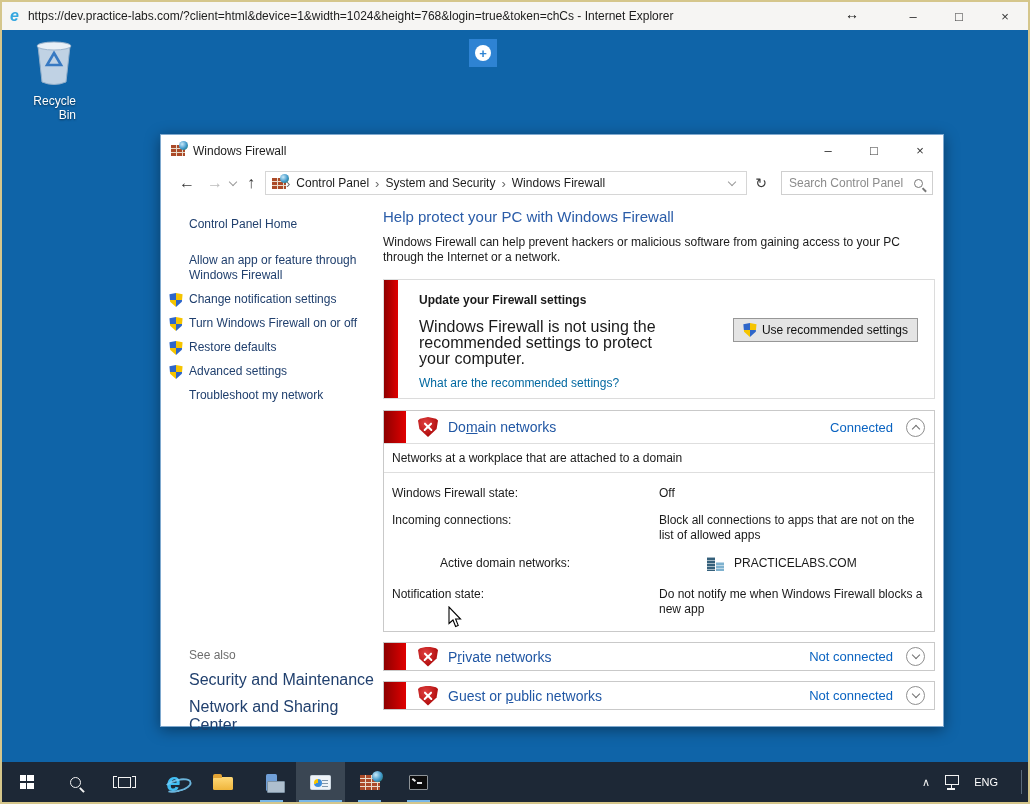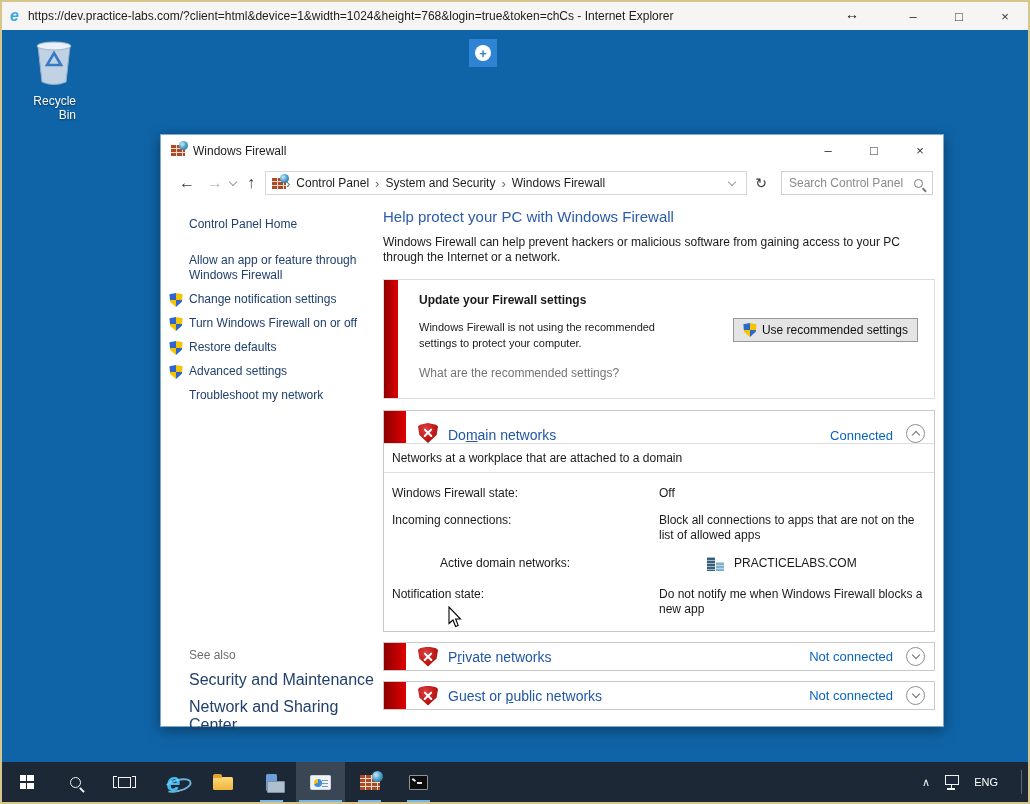--- a/index.html
+++ b/index.html
@@ -70,26 +70,26 @@
 
   .main { position:absolute; left:222px; top:0; width:552px; }
   .h1 { margin-top:8px; font-size:15px; color:#2a5ca8; font-weight:normal; }
   .intro { margin-top:10px; font-size:12px; line-height:15px; color:#1a1a1a; width:548px; }
 
   .banner { margin-top:14px; height:120px; border:1px solid #dcdcdc; position:relative; display:flex; }
   .stripe { width:14px; background:linear-gradient(90deg,#8e0000,#e00000); flex:none; }
   .stripe.wide { width:22px; }
   .banner-body { padding:13px 0 0 21px; }
   .banner-title { font-size:12px; color:#1a1a1a;font-weight:bold; }
-  .banner-text { margin-top:12px; font-size:11px; line-height:16px; color:#1a1a1a; width:238px; }
-  .banner-link { margin-top:15px; font-size:12px; color:#737373; }
+  .banner-text { margin-top:12px; font-size:16px; line-height:16px; color:#1a1a1a; width:238px; }
+  .banner-link { margin-top:9px; font-size:12px; color:#0369a1; }
   .rec-btn { position:absolute; right:16px; top:38px; height:24px; padding:0 9px; background:#e4e4e4; border:1px solid #979797; display:flex; align-items:center; gap:5px; font-size:12px; color:#111; }
 
   .panel { margin-top:11px; border:1px solid #c9c9c9; }
-  .sec-head { height:32px; display:flex; align-items:flex-end; }
+  .sec-head { height:32px; display:flex; align-items:center; }
   .sec-head .stripe, .bar .stripe { height:100%; }
   .shield-x { position:relative; width:20px; height:20px; margin-left:12px; flex:none;
     clip-path:polygon(50% 0%, 90% 9%, 100% 17%, 93% 60%, 50% 100%, 7% 60%, 0% 17%, 10% 9%);
     background:radial-gradient(circle at 38% 30%, #e04040, #b00c0c 70%); }
   .shield-x::before, .shield-x::after { content:''; position:absolute; left:50%; top:50%; width:11px; height:2.4px; background:#fff; border-radius:1px; }
   .shield-x::before { transform:translate(-50%,-50%) rotate(45deg); }
   .shield-x::after { transform:translate(-50%,-50%) rotate(-45deg); }
   .sec-title { margin-left:10px; font-size:14px; color:#2157a4; }
   .sec-spacer { flex:1; }
   .sec-status { font-size:13px; color:#0a63c1; }

